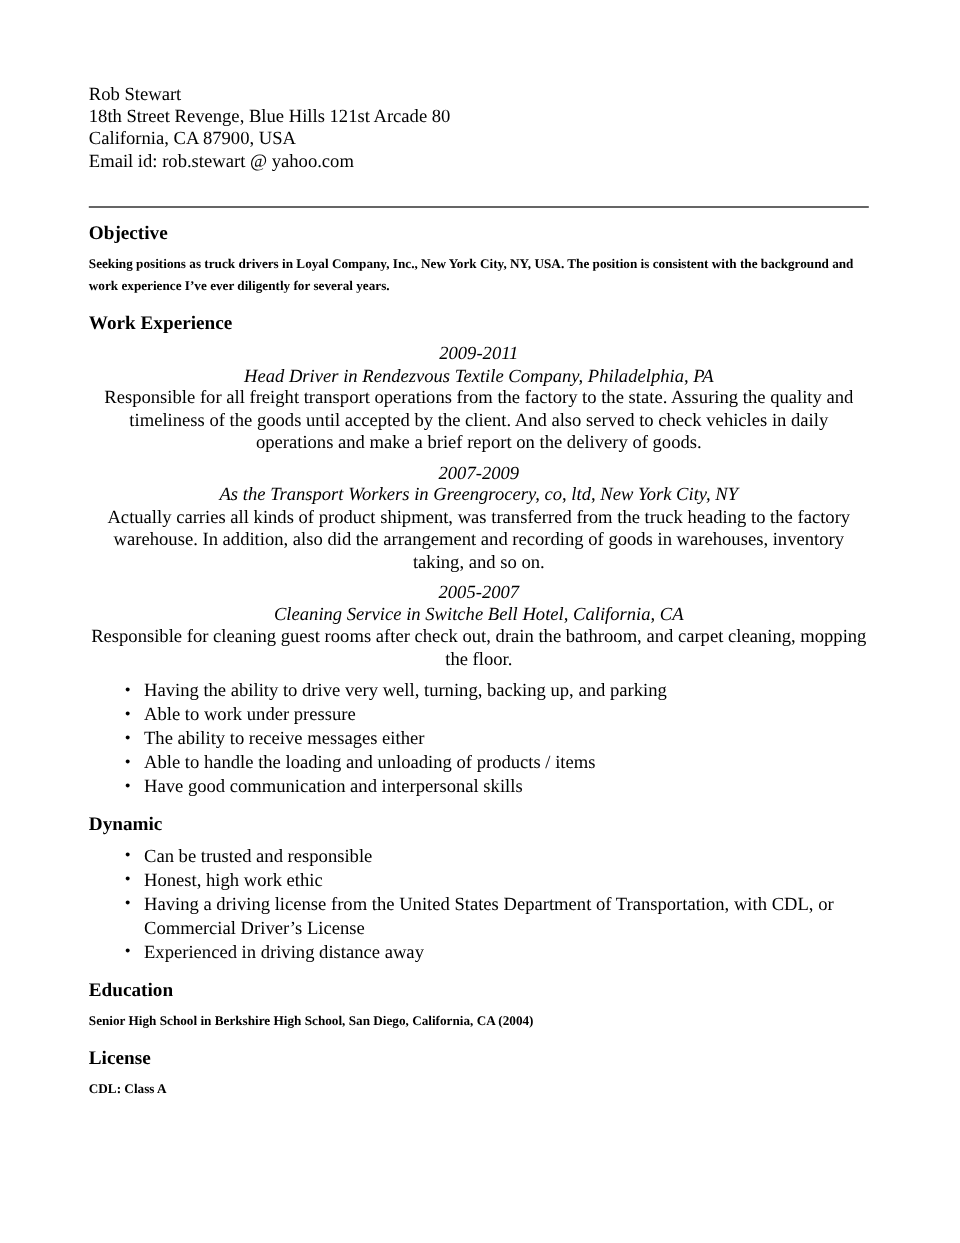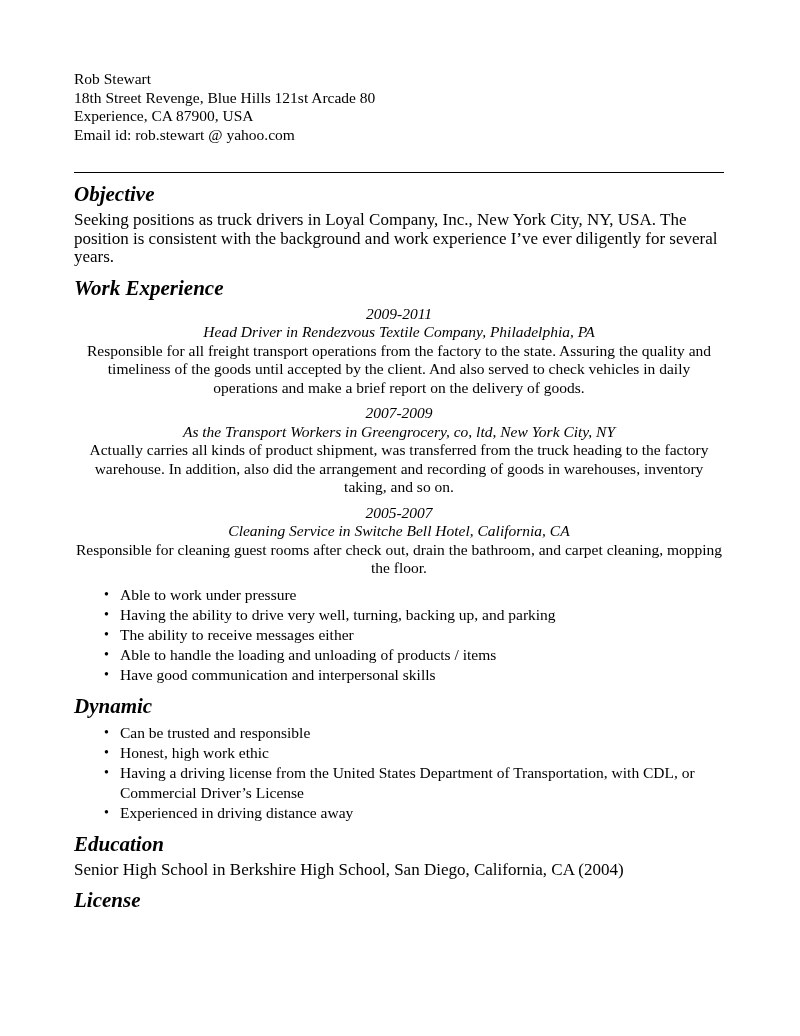--- a/index.html
+++ b/index.html
@@ -23,31 +23,31 @@
     font-size: 15.5px;
     line-height: 18.5px;
   }
   .divider {
     border: none;
     border-top: 1.2px solid #000000;
     margin: 28px 0 8px 0;
     width: 100%;
   }
   h2.section-heading {
-    font-size: 21px;
+    font-size: 16px;
     font-weight: bold;
     margin-top: 12px;
     margin-bottom: 7px;
     line-height: 19px;
-    font-style: italic;
   }
   .body-text {
-    font-size: 17px;
+    font-size: 11px;
     line-height: 18.5px;
     margin-bottom: 7px;
+    font-weight: bold;
   }
   .job {
     margin-bottom: 7px;
     text-align: center;
   }
   .job-dates, .job-title {
     font-style: italic;
     font-size: 15.5px;
     line-height: 18.5px;
   }
@@ -75,21 +75,21 @@
   }
 </style>
 </head>
 <body>
 
 <div class="page">
 
   <div class="header">
     <p>Rob Stewart</p>
     <p>18th Street Revenge, Blue Hills 121st Arcade 80</p>
-    <p>Experience, CA 87900, USA</p>
+    <p>California, CA 87900, USA</p>
     <p>Email id: rob.stewart @ yahoo.com</p>
   </div>
 
   <hr class="divider">
 
   <section>
     <h2 class="section-heading">Objective</h2>
     <p class="body-text">Seeking positions as truck drivers in Loyal Company, Inc., New York City, NY, USA. The position is consistent with the background and work experience I’ve ever diligently for several years.</p>
   </section>
 
@@ -110,22 +110,22 @@
 
     <div class="job">
       <p class="job-dates">2005-2007</p>
       <p class="job-title">Cleaning Service in Switche Bell Hotel, California, CA</p>
       <p class="job-desc">Responsible for cleaning guest rooms after check out, drain the bathroom, and carpet cleaning, mopping the floor.</p>
     </div>
   </section>
 
   <section>
     <ul class="bullet-list">
+      <li>Having the ability to drive very well, turning, backing up, and parking</li>
       <li>Able to work under pressure</li>
-      <li>Having the ability to drive very well, turning, backing up, and parking</li>
       <li>The ability to receive messages either</li>
       <li>Able to handle the loading and unloading of products / items</li>
       <li>Have good communication and interpersonal skills</li>
     </ul>
   </section>
 
   <section>
     <h2 class="section-heading">Dynamic</h2>
     <ul class="bullet-list">
       <li>Can be trusted and responsible</li>
@@ -135,15 +135,16 @@
     </ul>
   </section>
 
   <section>
     <h2 class="section-heading">Education</h2>
     <p class="body-text">Senior High School in Berkshire High School, San Diego, California, CA (2004)</p>
   </section>
 
   <section>
     <h2 class="section-heading">License</h2>
+    <p class="body-text">CDL: Class A</p>
   </section>
 
 </div>
 
 </body></html>

